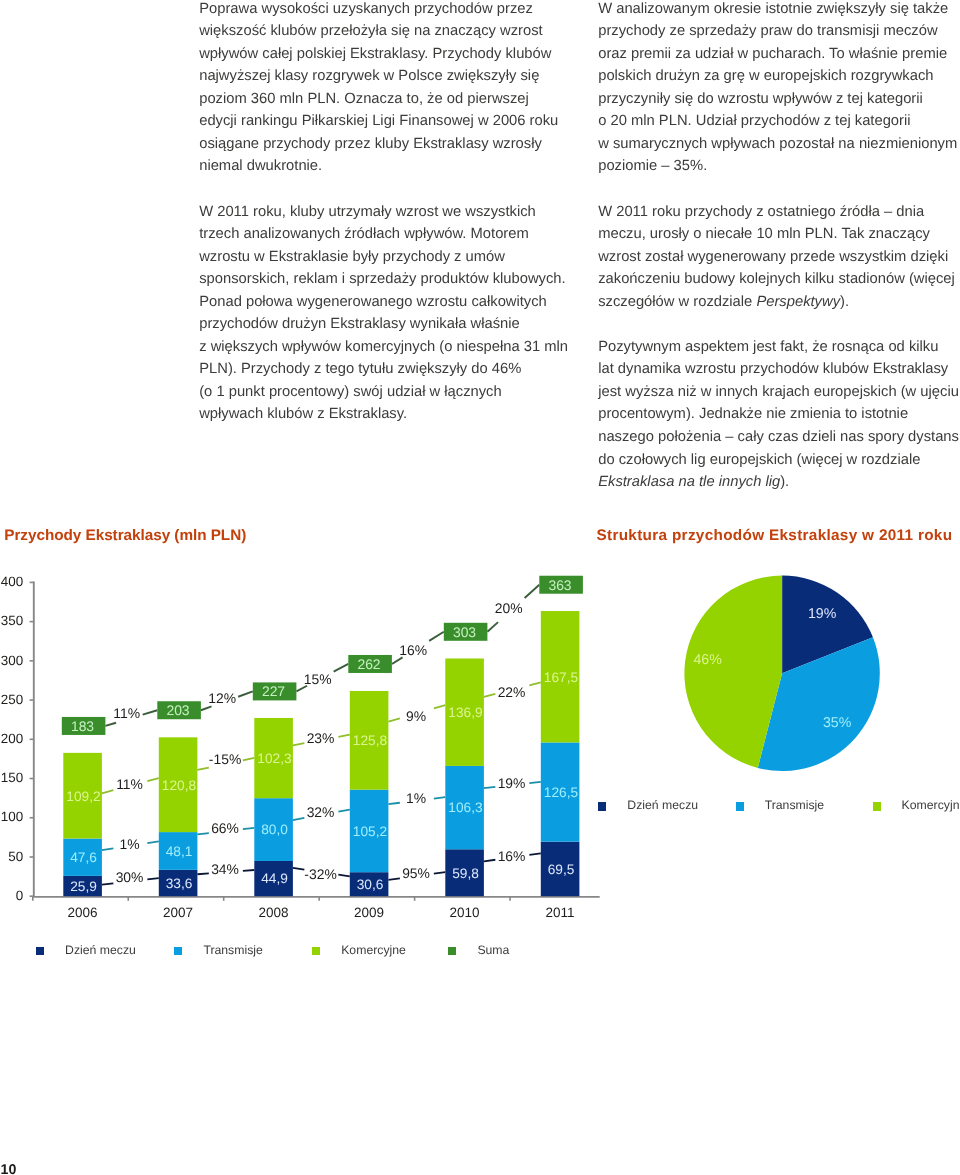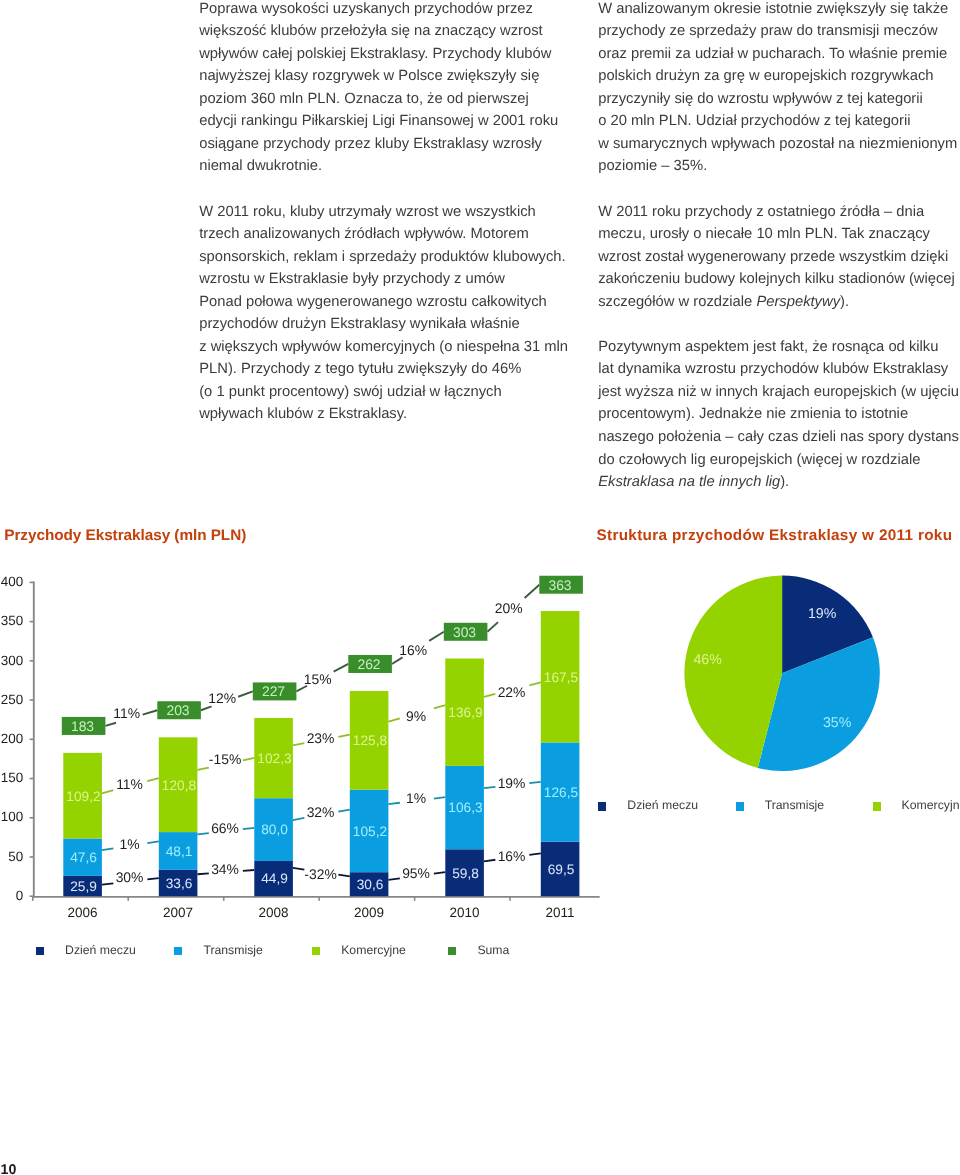--- a/index.html
+++ b/index.html
@@ -29,29 +29,29 @@
 <body>
 
 <div class="page">
   <div class="col colL" id="colL">
       <div class="para">
         <span class="ln">Poprawa wysokości uzyskanych przychodów przez</span>
         <span class="ln">większość klubów przełożyła się na znaczący wzrost</span>
         <span class="ln">wpływów całej polskiej Ekstraklasy. Przychody klubów</span>
         <span class="ln">najwyższej klasy rozgrywek w Polsce zwiększyły się</span>
         <span class="ln">poziom 360 mln PLN. Oznacza to, że od pierwszej</span>
-        <span class="ln">edycji rankingu Piłkarskiej Ligi Finansowej w 2001 roku</span>
+        <span class="ln">edycji rankingu Piłkarskiej Ligi Finansowej w 2006 roku</span>
         <span class="ln">osiągane przychody przez kluby Ekstraklasy wzrosły</span>
         <span class="ln">niemal dwukrotnie.</span>
       </div>
       <div class="para">
         <span class="ln">W 2011 roku, kluby utrzymały wzrost we wszystkich</span>
         <span class="ln">trzech analizowanych źródłach wpływów. Motorem</span>
+        <span class="ln">wzrostu w Ekstraklasie były przychody z umów</span>
         <span class="ln">sponsorskich, reklam i sprzedaży produktów klubowych.</span>
-        <span class="ln">wzrostu w Ekstraklasie były przychody z umów</span>
         <span class="ln">Ponad połowa wygenerowanego wzrostu całkowitych</span>
         <span class="ln">przychodów drużyn Ekstraklasy wynikała właśnie</span>
         <span class="ln">z większych wpływów komercyjnych (o niespełna 31 mln</span>
         <span class="ln">PLN). Przychody z tego tytułu zwiększyły do 46%</span>
         <span class="ln">(o 1 punkt procentowy) swój udział w łącznych</span>
         <span class="ln">wpływach klubów z Ekstraklasy.</span>
       </div>
     </div>
   <div class="col colR" id="colR">
       <div class="para">

